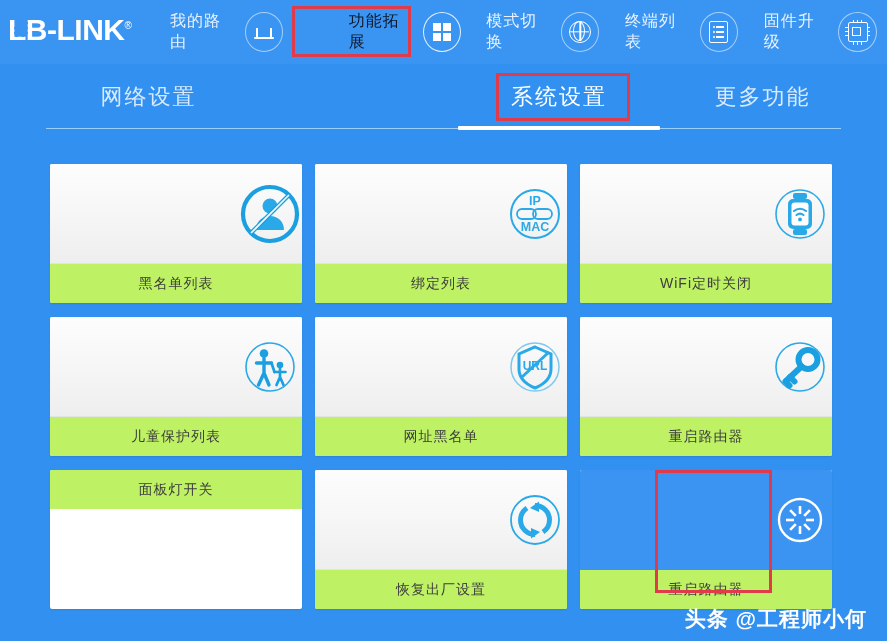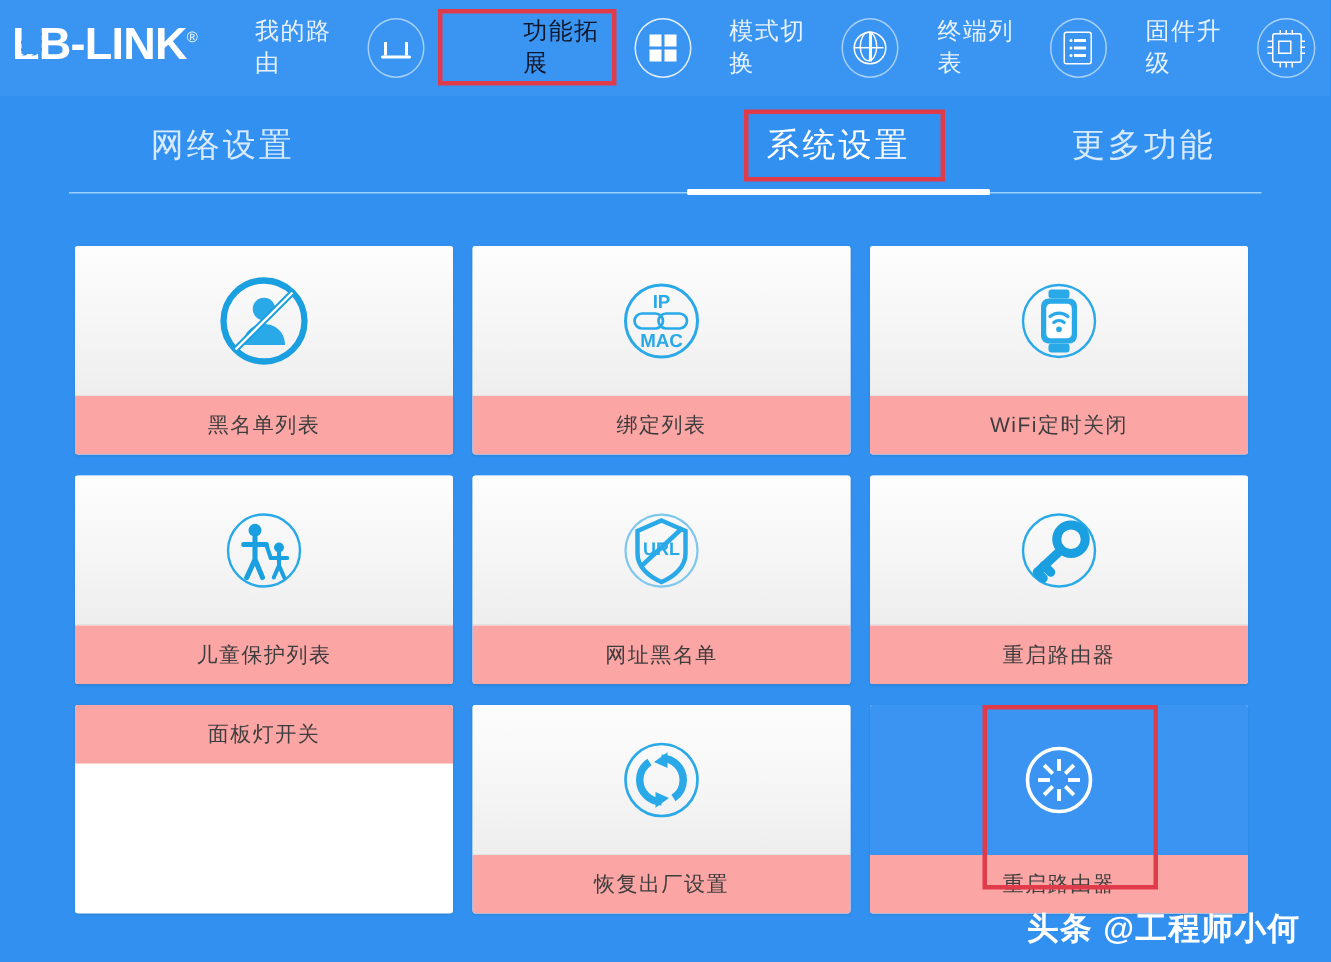--- a/index.html
+++ b/index.html
@@ -88,27 +88,27 @@
   .grid{position:absolute;left:50px;top:164px;width:786px;}
   .row{display:flex;margin-bottom:14px;}
   .card{
     width:252px;height:139px;background:#ffffff;
     margin-right:13px;border-radius:2px;
     box-shadow:0 1px 2px rgba(0,0,0,.10);
     overflow:hidden;display:flex;flex-direction:column;
   }
   .card:last-child{margin-right:0;}
   .card-icon{
-    flex:1;display:flex;align-items:center;justify-content:center;
+    flex:1;display:flex;align-items:center;justify-content:flex-end;
     background:linear-gradient(180deg,#fdfdfd 0%,#f7f7f7 45%,#eeeeee 100%);
     border-bottom:1px solid #e3e3e3;
   }
   .card-label{
     height:39px;display:flex;align-items:center;justify-content:center;
-    font-size:14px;color:#3d3d3d;background:#fca5a5;letter-spacing:1px;
+    font-size:14px;color:#3d3d3d;background:#bef264;letter-spacing:1px;
   }
   .card.sel .card-icon{background:#3b93f2;border-bottom:none;}
   
   .iconwrap{width:64px;height:64px;position:relative;}
   svg{display:block;}
   
   .watermark{
     position:absolute;right:20px;bottom:8px;
     font-size:21px;color:#ffffff;font-weight:bold;letter-spacing:1px;
     white-space:nowrap;

